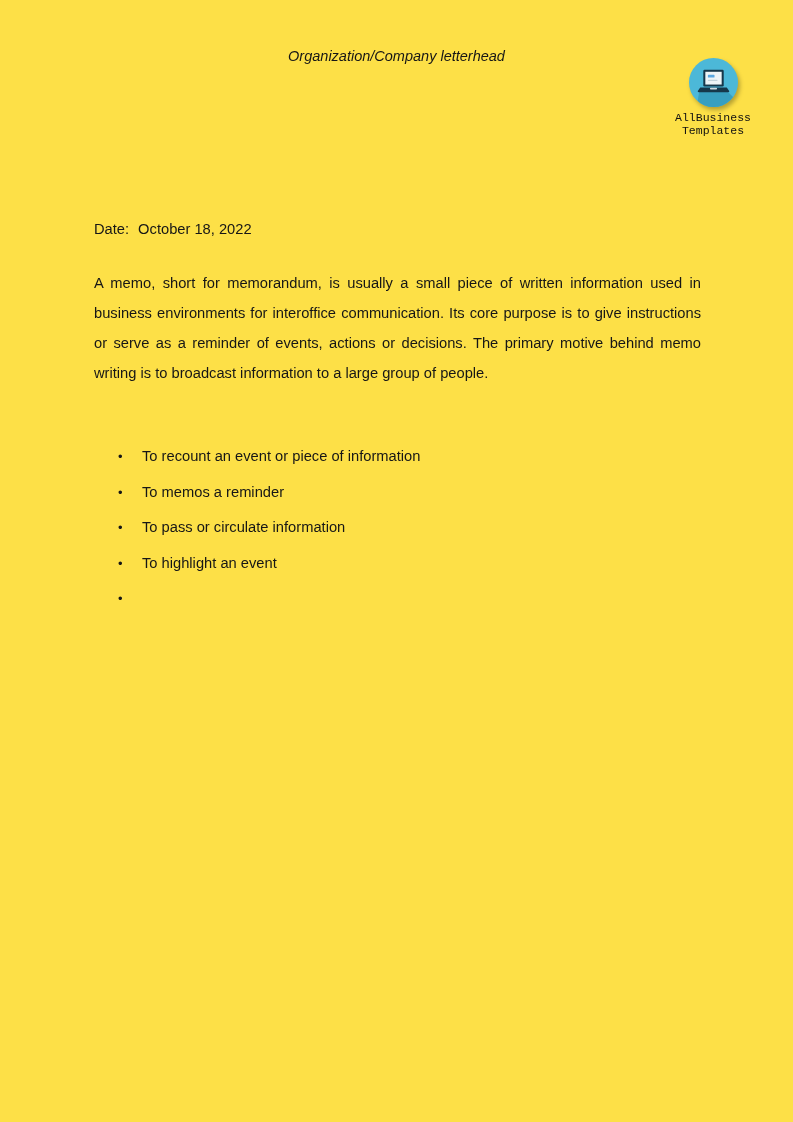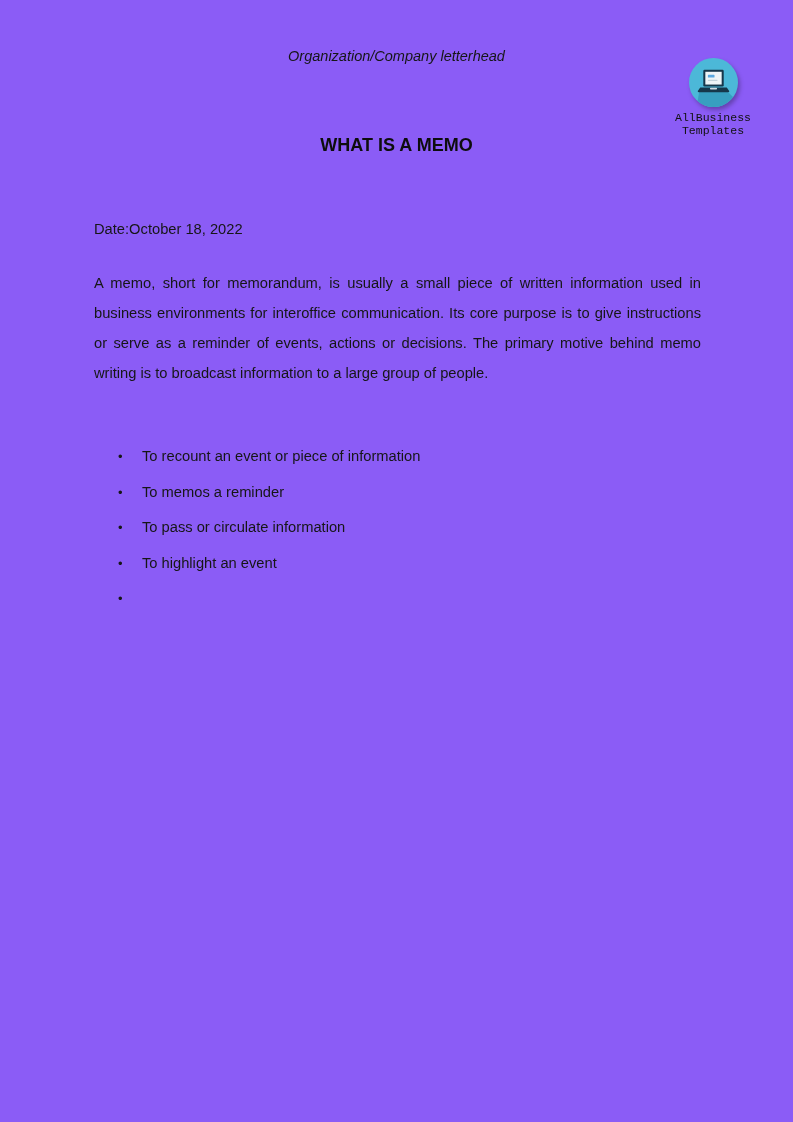--- a/index.html
+++ b/index.html
@@ -4,21 +4,21 @@
 <style>
   html, body {
     margin: 0;
     padding: 0;
     background: #ffffff;
   }
   .page {
     position: relative;
     width: 793px;
     height: 1122px;
-    background: #8b5cf6;
+    background: #fde047;
     font-family: "Liberation Sans", sans-serif;
     color: #1b1b1b;
     overflow: hidden;
   }
   .letterhead {
     position: absolute;
     top: 48px;
     left: 0;
     width: 100%;
     text-align: center;
@@ -56,21 +56,21 @@
     font-weight: 700;
     color: #0d0d0d;
   }
   .date-line {
     position: absolute;
     top: 221px;
     left: 94px;
     font-size: 14.7px;
     color: #161616;
   }
-  .date-value { }
+  .date-value { margin-left: 9px; }
   .body-para {
     position: absolute;
     top: 268px;
     left: 94px;
     width: 607px;
     font-size: 14.7px;
     line-height: 30px;
     text-align: justify;
     color: #161616;
   }
@@ -139,21 +139,20 @@
         <rect x="18.5" y="16.5" width="6.5" height="2.6" rx="0.6" fill="#5aa7e0"></rect>
         <rect x="18.5" y="21.2" width="9.5" height="1.3" rx="0.6" fill="#c3d2d9"></rect>
         <path d="M11,29 L37,29 L39.4,32.4 Q39.8,33.6 38,33.6 L10,33.6 Q8.2,33.6 8.6,32.4 Z" fill="#16374a"></path>
         <rect x="20.5" y="29.2" width="7" height="1.6" rx="0.8" fill="#cfdbe1"></rect>
       </svg>
     </span>
     <div class="logo-text">AllBusiness</div>
     <div class="logo-text">Templates</div>
   </div>
 
-  <div class="doc-title">WHAT IS A MEMO</div>
 
   <div class="date-line">
     <span>Date:</span><span class="date-value">October 18, 2022</span>
   </div>
 
   <div class="body-para">A memo, short for memorandum, is usually a small piece of written information used in business environments for interoffice communication. Its core purpose is to give instructions or serve as a reminder of events, actions or decisions. The primary motive behind memo writing is to broadcast information to a large group of people.</div>
 
 
   <ul class="bullet-list">
     <li class="bullet-item">

